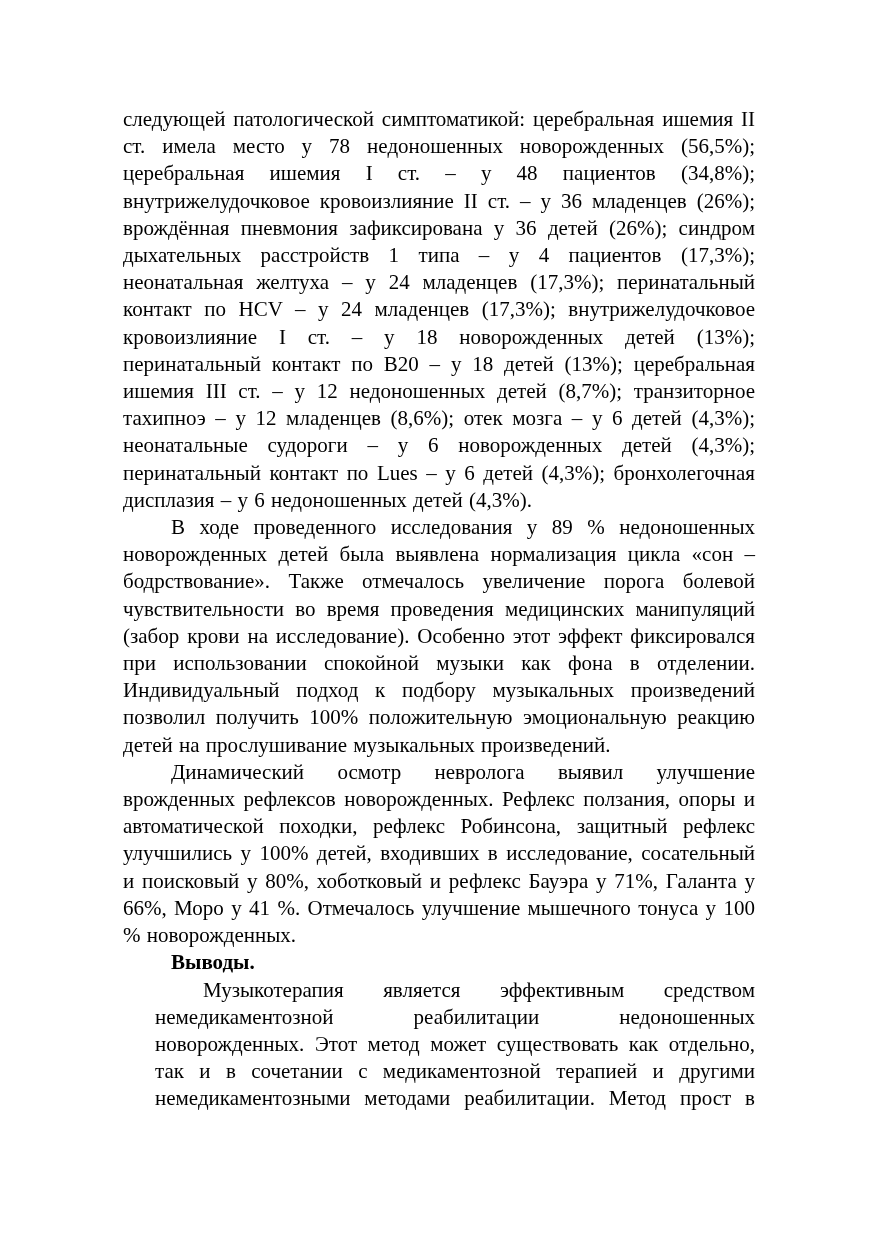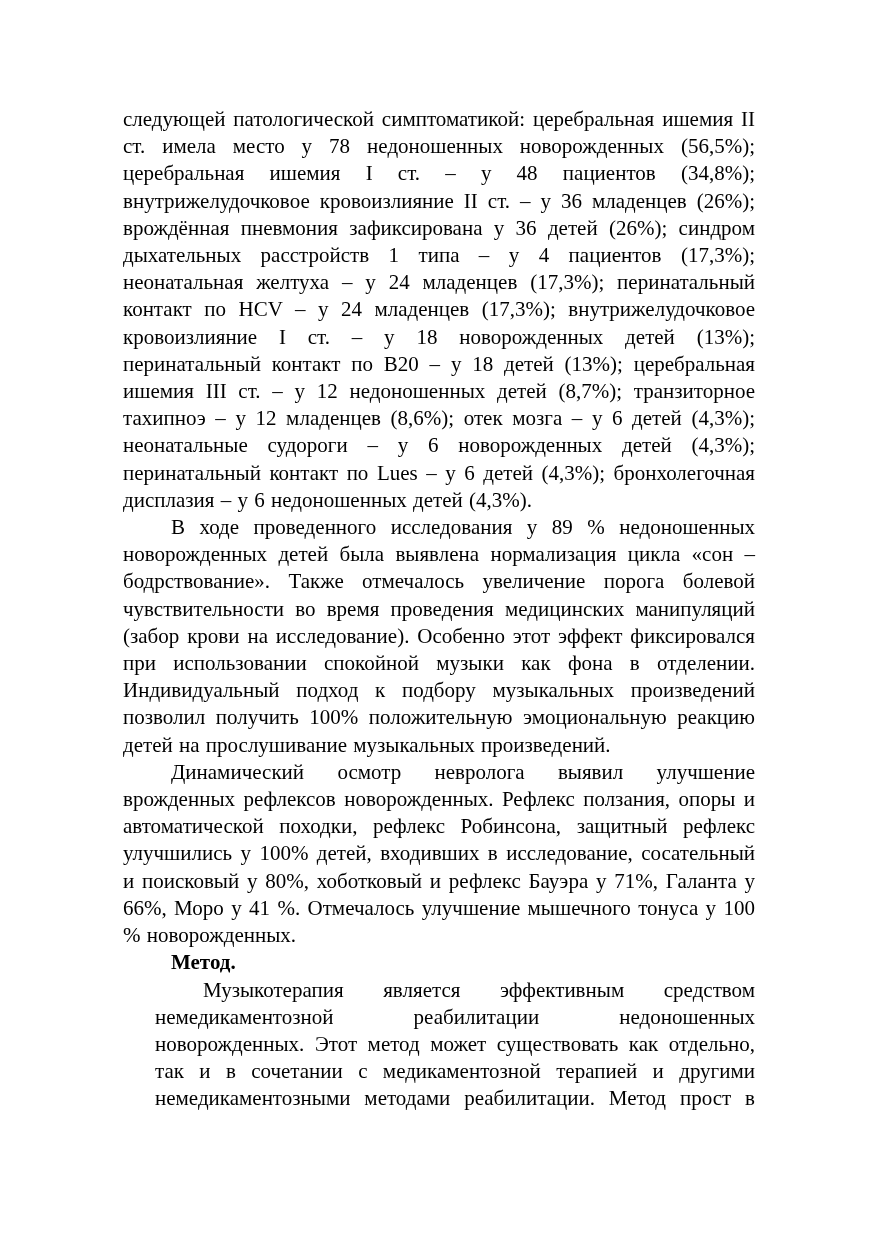--- a/index.html
+++ b/index.html
@@ -40,15 +40,15 @@
     margin-left: 32px;
   }
 </style>
 </head>
 <body>
 
 <div class="page">
   <p class="para no-indent">следующей патологической симптоматикой: церебральная ишемия II ст. имела место у 78 недоношенных новорожденных (56,5%); церебральная ишемия I ст. – у 48 пациентов (34,8%); внутрижелудочковое кровоизлияние II ст. – у 36 младенцев (26%); врождённая пневмония зафиксирована у 36 детей (26%); синдром дыхательных расстройств 1 типа – у 4 пациентов (17,3%); неонатальная желтуха – у 24 младенцев (17,3%); перинатальный контакт по HCV – у 24 младенцев (17,3%); внутрижелудочковое кровоизлияние I ст. – у 18 новорожденных детей (13%); перинатальный контакт по В20 – у 18 детей (13%); церебральная ишемия III ст. – у 12 недоношенных детей (8,7%); транзиторное тахипноэ – у 12 младенцев (8,6%); отек мозга – у 6 детей (4,3%); неонатальные судороги – у 6 новорожденных детей (4,3%); перинатальный контакт по Lues – у 6 детей (4,3%); бронхолегочная дисплазия – у 6 недоношенных детей (4,3%).</p>
   <p class="para">В ходе проведенного исследования у 89 % недоношенных новорожденных детей была выявлена нормализация цикла «сон – бодрствование». Также отмечалось увеличение порога болевой чувствительности во время проведения медицинских манипуляций (забор крови на исследование). Особенно этот эффект фиксировался при использовании спокойной музыки как фона в отделении. Индивидуальный подход к подбору музыкальных произведений позволил получить 100% положительную эмоциональную реакцию детей на прослушивание музыкальных произведений.</p>
   <p class="para">Динамический осмотр невролога выявил улучшение врожденных рефлексов новорожденных. Рефлекс ползания, опоры и автоматической походки, рефлекс Робинсона, защитный рефлекс улучшились у 100% детей, входивших в исследование, сосательный и поисковый у 80%, хоботковый и рефлекс Бауэра у 71%, Галанта у 66%, Моро у 41 %. Отмечалось улучшение мышечного тонуса у 100 % новорожденных.</p>
-  <p class="para bold">Метод.</p>
+  <p class="para bold">Выводы.</p>
   <p class="para justify-last">Музыкотерапия является эффективным средством немедикаментозной реабилитации недоношенных новорожденных. Этот метод может существовать как отдельно, так и в сочетании с медикаментозной терапией и другими немедикаментозными методами реабилитации. Метод прост в</p>
 </div>
 
 </body></html>

